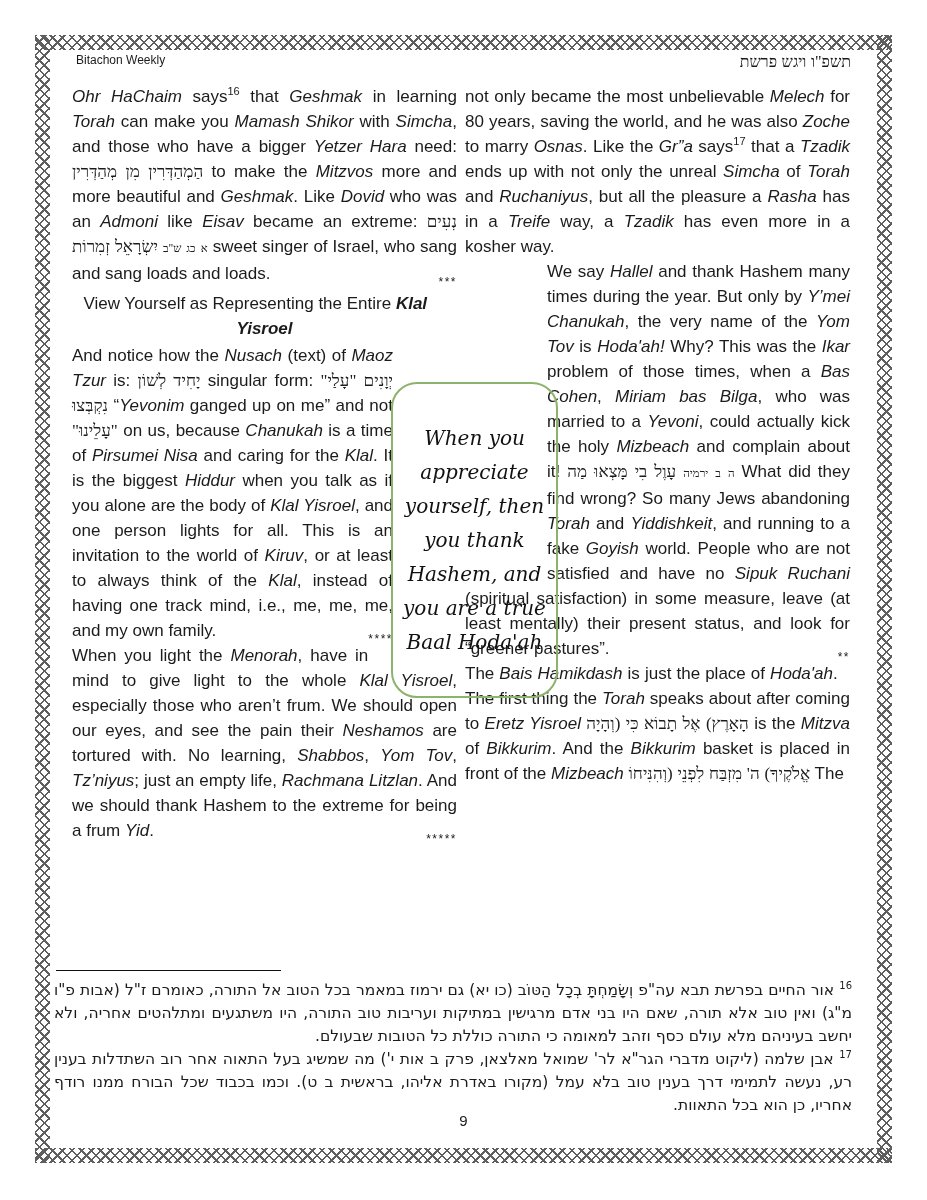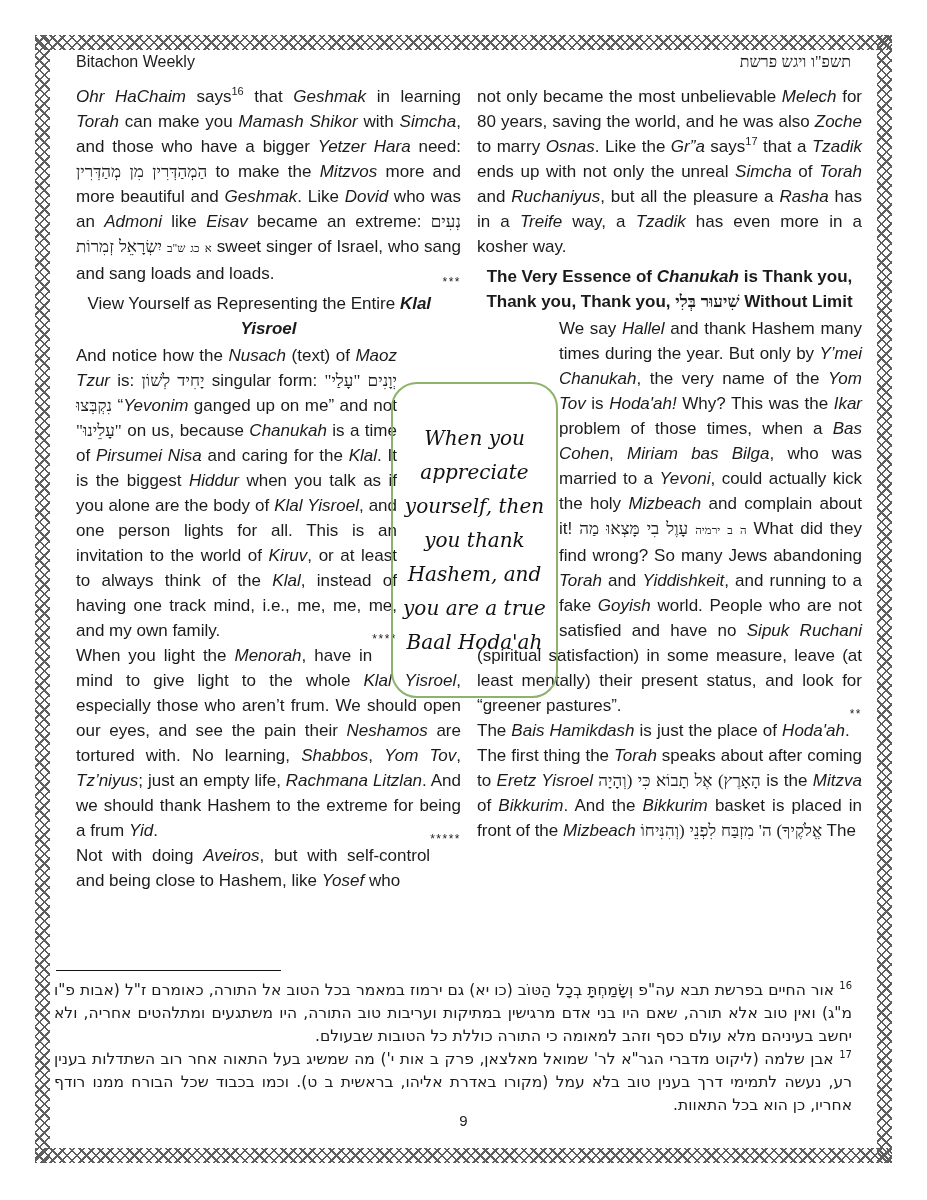--- a/index.html
+++ b/index.html
@@ -15,24 +15,24 @@
     position:absolute;
     background:
       repeating-linear-gradient(45deg,  #5e5e5e 0 1.7px, transparent 1.7px 6.8px),
       repeating-linear-gradient(135deg, #5e5e5e 0 1.7px, transparent 1.7px 6.8px);
   }
   .frame-top   {left:35px; top:35px;   width:857px; height:15px;}
   .frame-bottom{left:35px; top:1148px; width:857px; height:15px;}
   .frame-left  {left:35px; top:35px;   width:15px;  height:1128px;}
   .frame-right {left:877px;top:35px;   width:15px;  height:1128px;}
 
-  .hdr-left{position:absolute;left:76px;top:53px;font-size:16px;}
+  .hdr-left{position:absolute;left:76px;top:53px;font-size:12px;}
   .hdr-right{position:absolute;right:76px;top:53px;font-size:16px;}
 
-  .content{position:absolute;left:72px;top:84px;width:794px;display:flex;gap:16px;justify-content:center;}
+  .content{position:absolute;left:72px;top:84px;width:794px;display:flex;gap:8px;}
   .col{width:385px;font-size:17px;line-height:25px;text-align:justify;}
   .col p{margin:0;}
 
   .it{font-style:italic;}
   .bd{font-weight:normal;}
   .bdit{font-weight:bold;font-style:italic;}
   .sup{vertical-align:super;font-size:11px;line-height:0;}
   .he{font-family:Liberation Serif, serif;direction:rtl;unicode-bidi:isolate;}
   .hs{font-size:11.5px;}
   .stars{float:right;font-size:12px;letter-spacing:1.5px;margin-top:9px;color:#222;}
@@ -74,25 +74,23 @@
   <div class="hdr-left">Bitachon Weekly</div>
   <div class="hdr-right"><span class="he">פרשת</span> <span class="he">ויגש</span> <span class="he">תשפ"ו</span></div>
 
   <div class="content">
     <div class="col">
       <p><span class="it">Ohr HaChaim</span> says<span class="sup">16</span> that <span class="it">Geshmak</span> in learning <span class="it">Torah</span> can make you <span class="it">Mamash Shikor</span> with <span class="it">Simcha</span>, and those who have a bigger <span class="it">Yetzer Hara</span> need: <span class="he">מְהַדְּרִין</span> <span class="he">מִן</span> <span class="he">הַמְהַדְּרִין</span> to make the <span class="it">Mitzvos</span> more and more beautiful and <span class="it">Geshmak</span>. Like <span class="it">Dovid</span> who was an <span class="it">Admoni</span> like <span class="it">Eisav</span> became an extreme: <span class="he">נְעִים</span> <span class="he">זְמִרוֹת</span> <span class="he">יִשְׂרָאֵל</span> <span class="he hs">ש"ב</span> <span class="he hs">כג</span> <span class="he hs">א</span> sweet singer of Israel, who sang and sang loads and loads.<span class="stars">***</span></p>
       <div class="h-center"><span class="bd">View Yourself as Representing the Entire </span><span class="bdit">Klal Yisroel</span></div>
       <div class="float-r"></div>
       <p>And notice how the <span class="it">Nusach</span> (text) of <span class="it">Maoz Tzur</span> is: <span class="he">לְשׁוֹן</span> <span class="he">יָחִיד</span> singular form: <span class="he">"עָלַי"</span> <span class="he">יְוָנִים</span> <span class="he">נִקְבְּצוּ</span> “<span class="it">Yevonim</span> ganged up on <span class="bd">me</span>” and not <span class="he">"עָלֵינוּ"</span> on <span class="bd">us</span>, because <span class="it">Chanukah</span> is a time of <span class="it">Pirsumei Nisa</span> and caring for the <span class="it">Klal</span>. It is the biggest <span class="it">Hiddur</span> when you talk as if you alone are the body of <span class="it">Klal Yisroel</span>, and one person lights for all. This is an invitation to the world of <span class="it">Kiruv</span>, or at least to always think of the <span class="it">Klal</span>, instead of having one track mind, i.e., me, me, me, and my own family.<span class="stars">****</span></p>
       <p>When you light the <span class="it">Menorah</span>, have in mind to give light to the whole <span class="it">Klal Yisroel</span>, especially those who aren’t frum. We should open our eyes, and see the pain their <span class="it">Neshamos</span> are tortured with. No learning, <span class="it">Shabbos</span>, <span class="it">Yom Tov</span>, <span class="it">Tz’niyus</span>; just an empty life, <span class="it">Rachmana Litzlan</span>. And we should thank Hashem to the extreme for being a frum <span class="it">Yid</span>.<span class="stars">*****</span></p>
-      <p>Not with doing <span class="it">Aveiros</span>, but with self-control and being close to Hashem, like <span class="it">Yosef</span> who</p>
     </div>
     <div class="col">
       <p>not only became the most unbelievable <span class="it">Melech</span> for 80 years, saving the world, and he was also <span class="it">Zoche</span> to marry <span class="it">Osnas</span>. Like the <span class="it">Gr”a</span> says<span class="sup">17</span> that a <span class="it">Tzadik</span> ends up with not only the unreal <span class="it">Simcha</span> of <span class="it">Torah</span> and <span class="it">Ruchaniyus</span>, but all the pleasure a <span class="it">Rasha</span> has in a <span class="it">Treife</span> way, a <span class="it">Tzadik</span> has even more in a kosher way.</p>
-      <div class="h-center">The Very Essence of <span class="it">Chanukah</span> is Thank you, Thank you, Thank you, <span class="he">בְּלִי</span> <span class="he">שִׁיעוּר</span> Without Limit</div>
       <div class="float-l"></div>
       <p>We say <span class="it">Hallel</span> and thank Hashem many times during the year. But only by <span class="it">Y’mei Chanukah</span>, the very name of the <span class="it">Yom Tov</span> is <span class="it">Hoda'ah!</span> Why? This was the <span class="it">Ikar</span> problem of those times, when a <span class="it">Bas Cohen</span>, <span class="it">Miriam bas Bilga</span>, who was married to a <span class="it">Yevoni</span>, could actually kick the holy <span class="it">Mizbeach</span> and complain about it! <span class="he">מַה</span> <span class="he">מָּצְאוּ</span> <span class="he">בִי</span> <span class="he">עָוֶל</span> <span class="he hs">ירמיה</span> <span class="he hs">ב</span> <span class="he hs">ה</span> What did they find wrong? So many Jews abandoning <span class="it">Torah</span> and <span class="it">Yiddishkeit</span>, and running to a fake <span class="it">Goyish</span> world. People who are not satisfied and have no <span class="it">Sipuk Ruchani</span> (spiritual satisfaction) in some measure, leave (at least mentally) their present status, and look for “greener pastures”.<span class="stars">**</span></p>
       <p>The <span class="it">Bais Hamikdash</span> is just the place of <span class="it">Hoda'ah</span>. The first thing the <span class="it">Torah</span> speaks about after coming to <span class="it">Eretz Yisroel</span> <span class="he">(וְהָיָה</span> <span class="he">כִּי</span> <span class="he">תָבוֹא</span> <span class="he">אֶל</span> <span class="he">הָאָרֶץ)</span> is the <span class="it">Mitzva</span> of <span class="it">Bikkurim</span>. And the <span class="it">Bikkurim</span> basket is placed in front of the <span class="it">Mizbeach</span> <span class="he">(וְהִנִּיחוֹ</span> <span class="he">לִפְנֵי</span> <span class="he">מִזְבַּח</span> <span class="he">ה'</span> <span class="he">אֱלֹקֶיךָ)</span> The</p>
     </div>
   </div>
 
   <div class="quote-box">
     <span>When you appreciate yourself, then you thank Hashem, and you are a true Baal Hoda'ah</span>
   </div>
 

